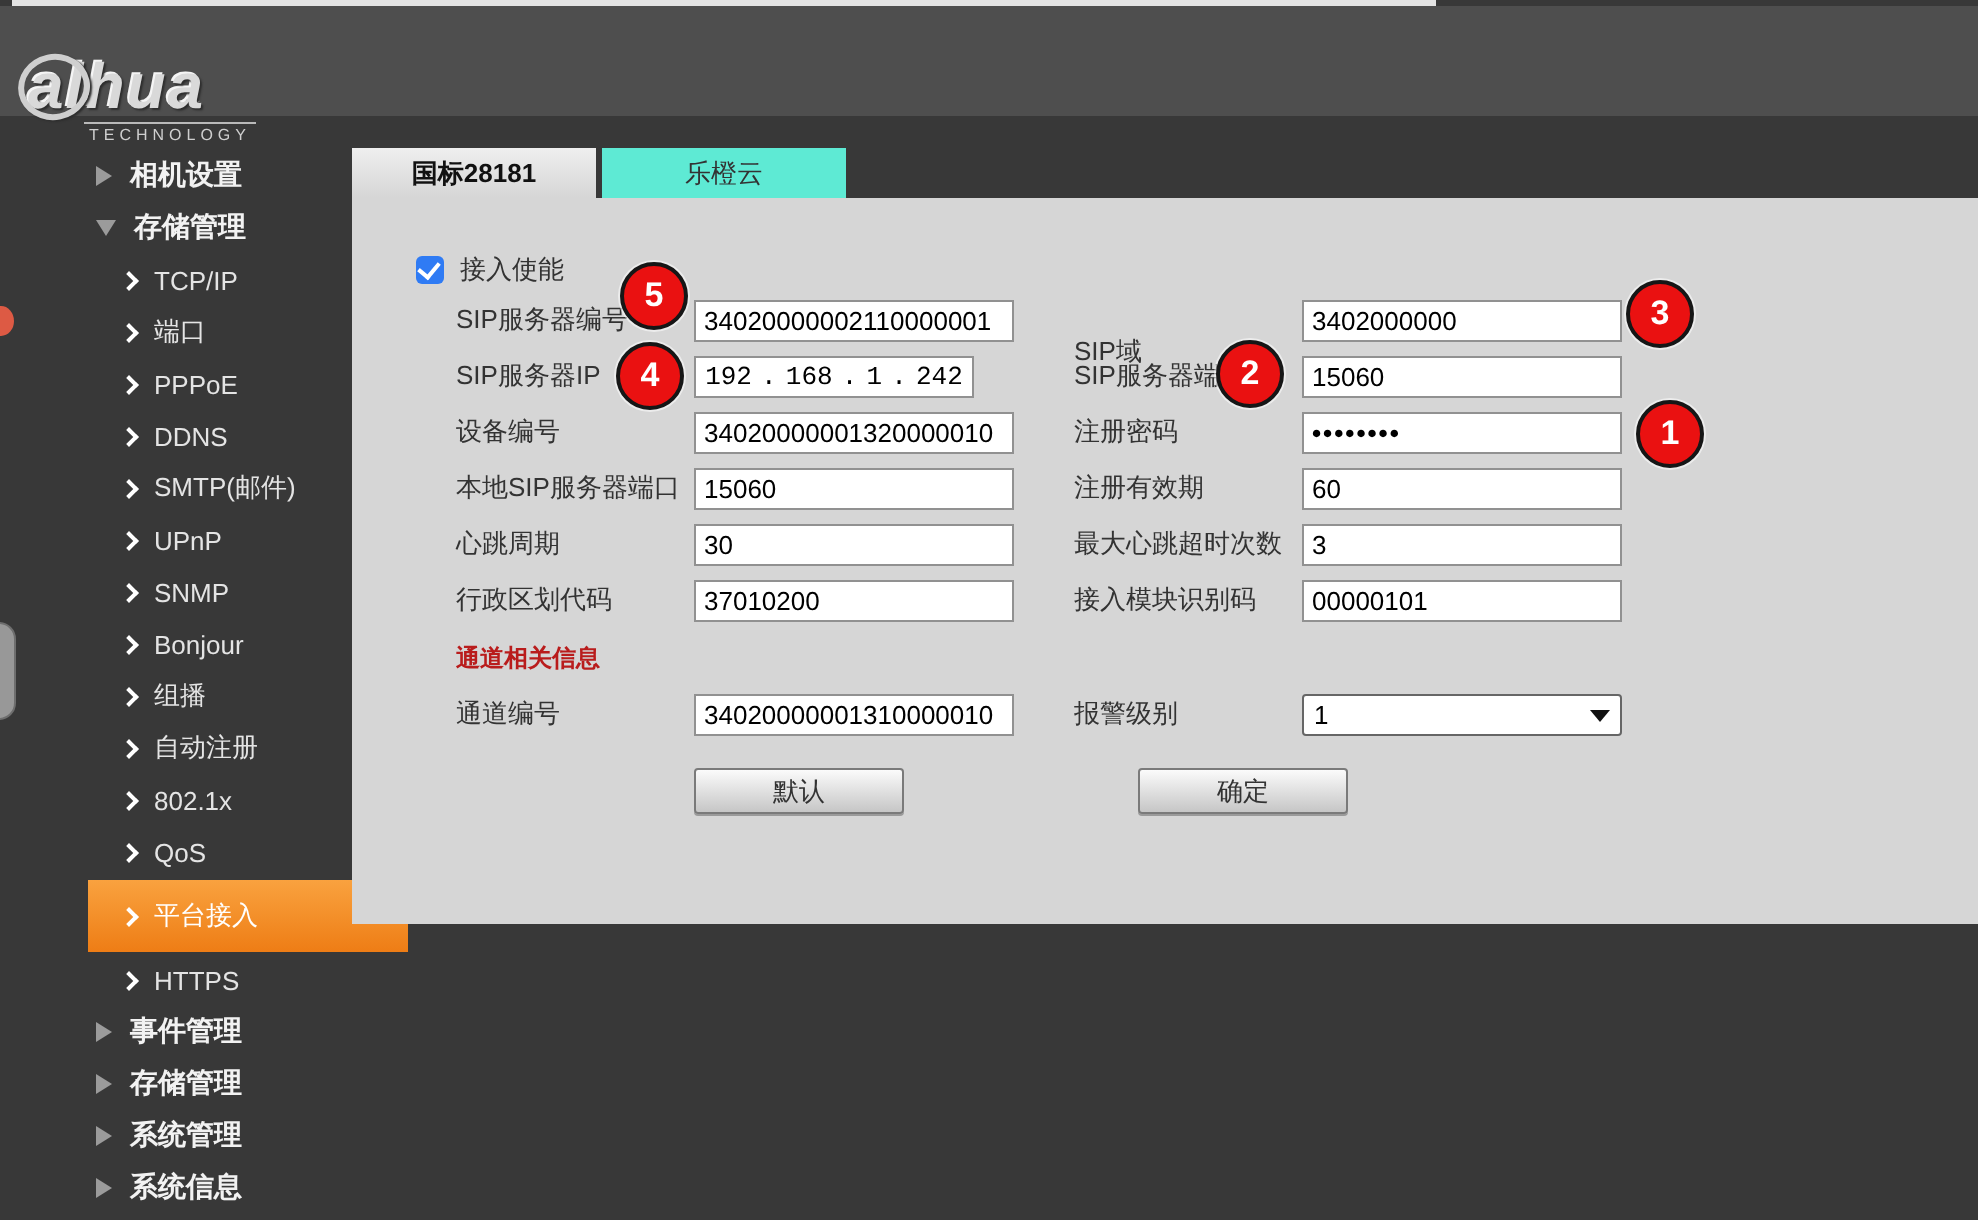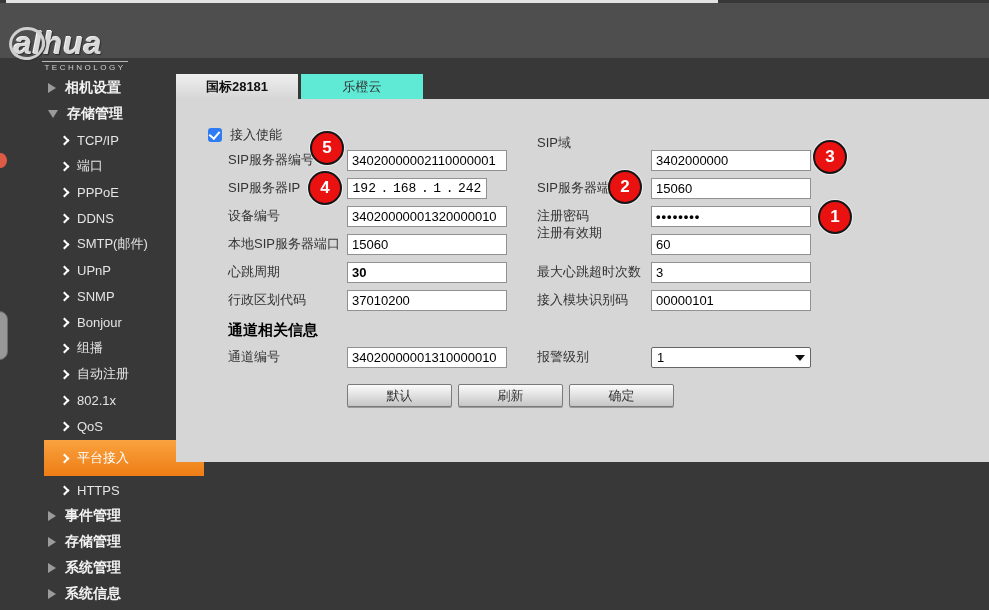--- a/index.html
+++ b/index.html
@@ -56,21 +56,21 @@
   .chkrow .lbl { font-size:13px; color:#333; margin-left:8px; }
 
   .flabel { position:absolute; font-size:13px; color:#333; height:20px; line-height:20px; white-space:nowrap; }
   .finput { position:absolute; width:160px; height:21px; border:1px solid #919191; background:#fff;
             font-size:13px; color:#000; padding:0 4px; font-family:"Liberation Sans",sans-serif; }
   .col-ll { left:52px; }  .col-li { left:171px; }
   .col-rl { left:361px; } .col-ri { left:475px; }
 
   .ipbox { position:absolute; left:171px; width:140px; height:21px; border:1px solid #919191; background:#fff;
            display:flex; align-items:center; justify-content:space-evenly; font-size:13px; color:#000;font-family:Liberation Mono, monospace; }
-  .section { position:absolute; left:52px; font-size:15px; font-weight:bold; color:#000000; }
+  .section { position:absolute; left:52px; font-size:12px; font-weight:bold; color:#b91c1c; }
 
   .selectbox { position:absolute; left:475px; width:160px; height:21px; background:#fff; border:1px solid #666;
                border-radius:2px; font-size:13px; color:#000; display:flex; align-items:center; padding:0 5px; cursor:pointer; }
   .selectbox .caret { margin-left:auto; width:0; height:0; border-left:5px solid transparent; border-right:5px solid transparent; border-top:6px solid #111; }
 
   .btn { position:absolute; width:105px; height:23px; background:linear-gradient(#fbfbfb,#c6c6c6);
          border:1px solid #7a7a7a; border-radius:2px; font-size:13px; color:#333; text-align:center; line-height:21px;
          cursor:pointer; box-shadow:0 1px 0 #9a9a9a; font-family:"Liberation Sans",sans-serif; }
 
   
@@ -213,56 +213,55 @@
       <span>242</span>
     </div>
 
     <div class="flabel col-ll" style="top:107px">设备编号</div>
     <input class="finput col-li" style="top: 107px;" value="34020000001320000010">
 
     <div class="flabel col-ll" style="top:135px">本地SIP服务器端口</div>
     <input class="finput col-li" style="top: 135px;" value="15060">
 
     <div class="flabel col-ll" style="top:163px">心跳周期</div>
-    <input class="finput col-li" style="top: 163px; font-weight: bold;" value="30">
+    <input class="finput col-li" style="top: 163px;" value="30">
 
     <div class="flabel col-ll" style="top:191px">行政区划代码</div>
     <input class="finput col-li" style="top: 191px;" value="37010200">
 
-    <div class="flabel col-rl" style="top:34px">SIP域</div>
+    <div class="flabel col-rl" style="top:67px">SIP域</div>
     <input class="finput col-ri" style="top: 51px;" value="3402000000">
 
     <div class="flabel col-rl" style="top:79px">SIP服务器端口</div>
     <input class="finput col-ri" style="top: 79px;" value="15060">
 
     <div class="flabel col-rl" style="top:107px">注册密码</div>
     <input class="finput col-ri" style="top: 107px; font-weight: bold; letter-spacing: 1px;" value="••••••••">
 
-    <div class="flabel col-rl" style="top:124px">注册有效期</div>
+    <div class="flabel col-rl" style="top:135px">注册有效期</div>
     <input class="finput col-ri" style="top: 135px;" value="60">
 
     <div class="flabel col-rl" style="top:163px">最大心跳超时次数</div>
     <input class="finput col-ri" style="top: 163px;" value="3">
 
     <div class="flabel col-rl" style="top:191px">接入模块识别码</div>
     <input class="finput col-ri" style="top: 191px;" value="00000101">
 
     <div class="section" style="top:222px">通道相关信息</div>
 
     <div class="flabel col-ll" style="top:248px">通道编号</div>
     <input class="finput col-li" style="top: 248px;" value="34020000001310000010">
 
     <div class="flabel col-rl" style="top:248px">报警级别</div>
     <div class="selectbox" style="top:248px">
       <span>1</span>
       <span class="caret"></span>
     </div>
 
     <div class="btn" style="left:171px;top:285px">默认</div>
-    <div class="btn" style="left:282px;top:285px">刷新</div>
     <div class="btn" style="left:393px;top:285px">确定</div>
   </div>
 
   <div class="badge" style="left:818px;top:200px">1</div>
   <div class="badge" style="left:608px;top:170px">2</div>
   <div class="badge" style="left:813px;top:140px">3</div>
   <div class="badge" style="left:308px;top:171px">4</div>
   <div class="badge" style="left:310px;top:131px">5</div>
 
 </div>

